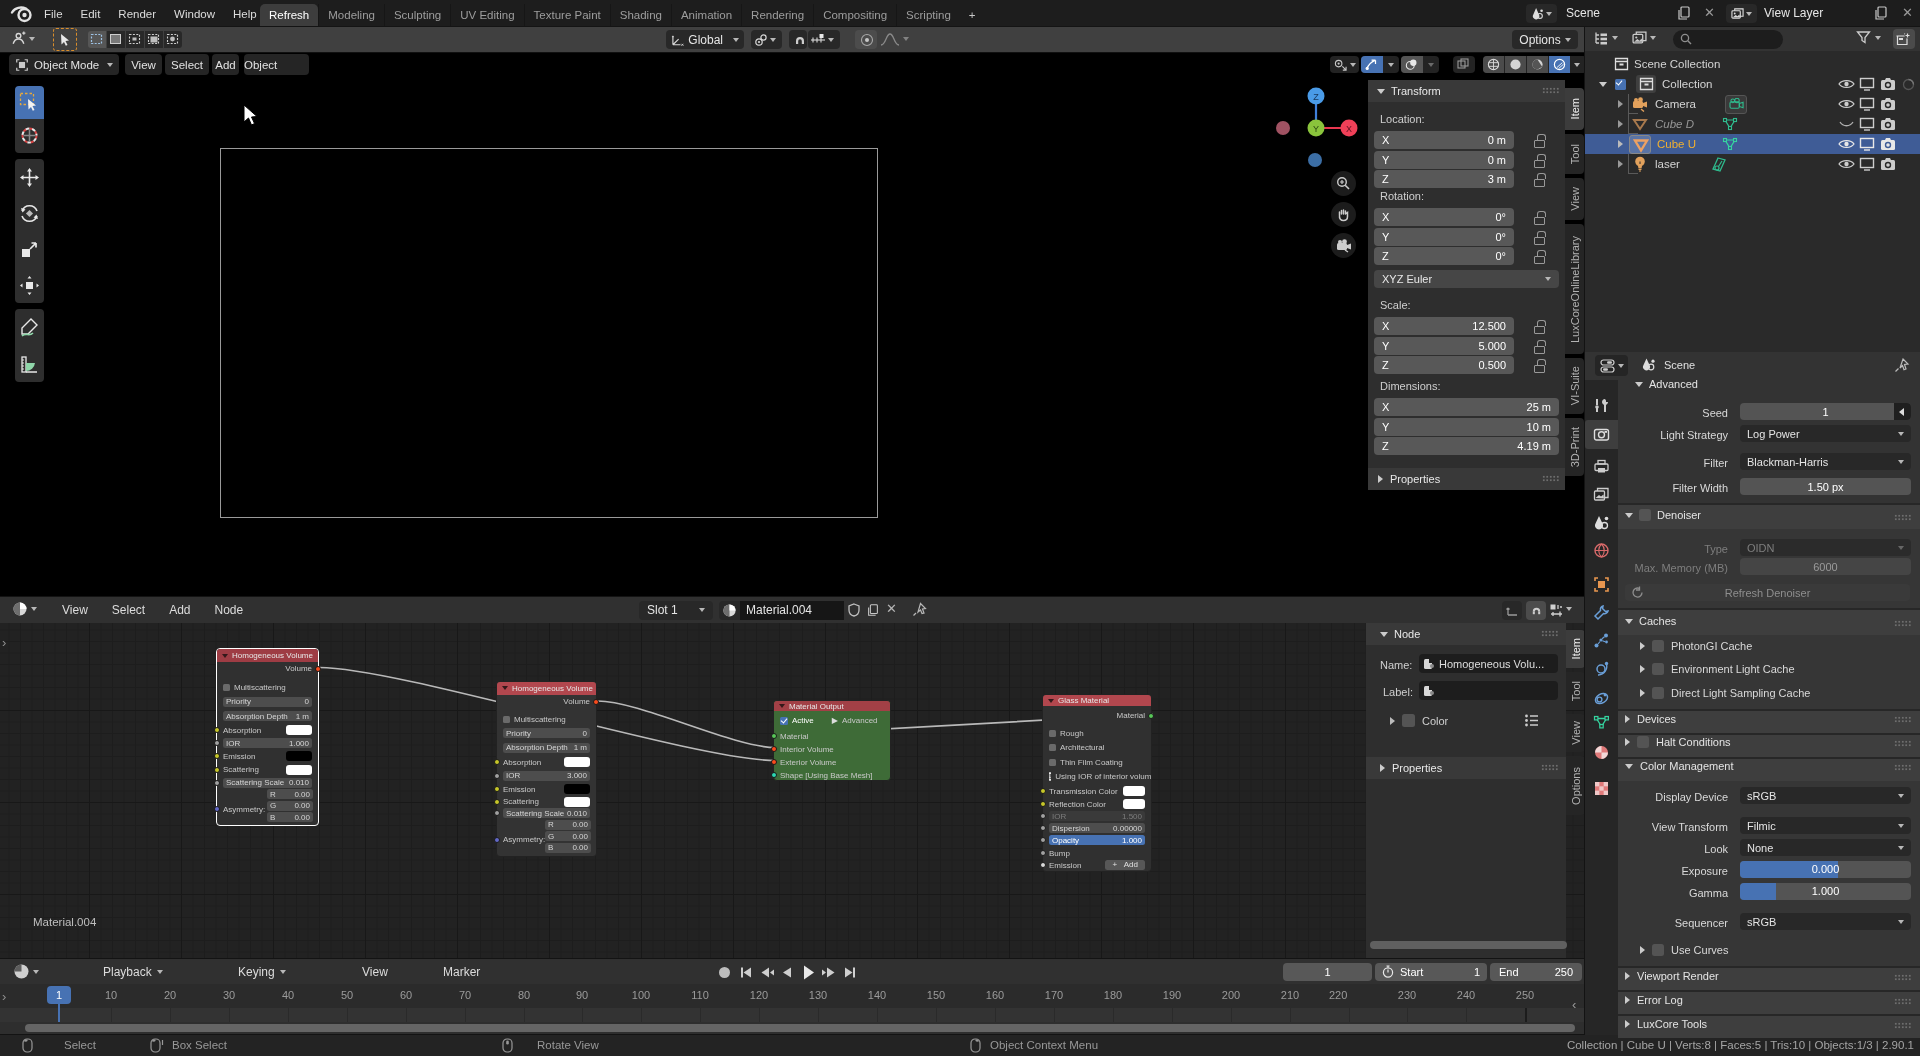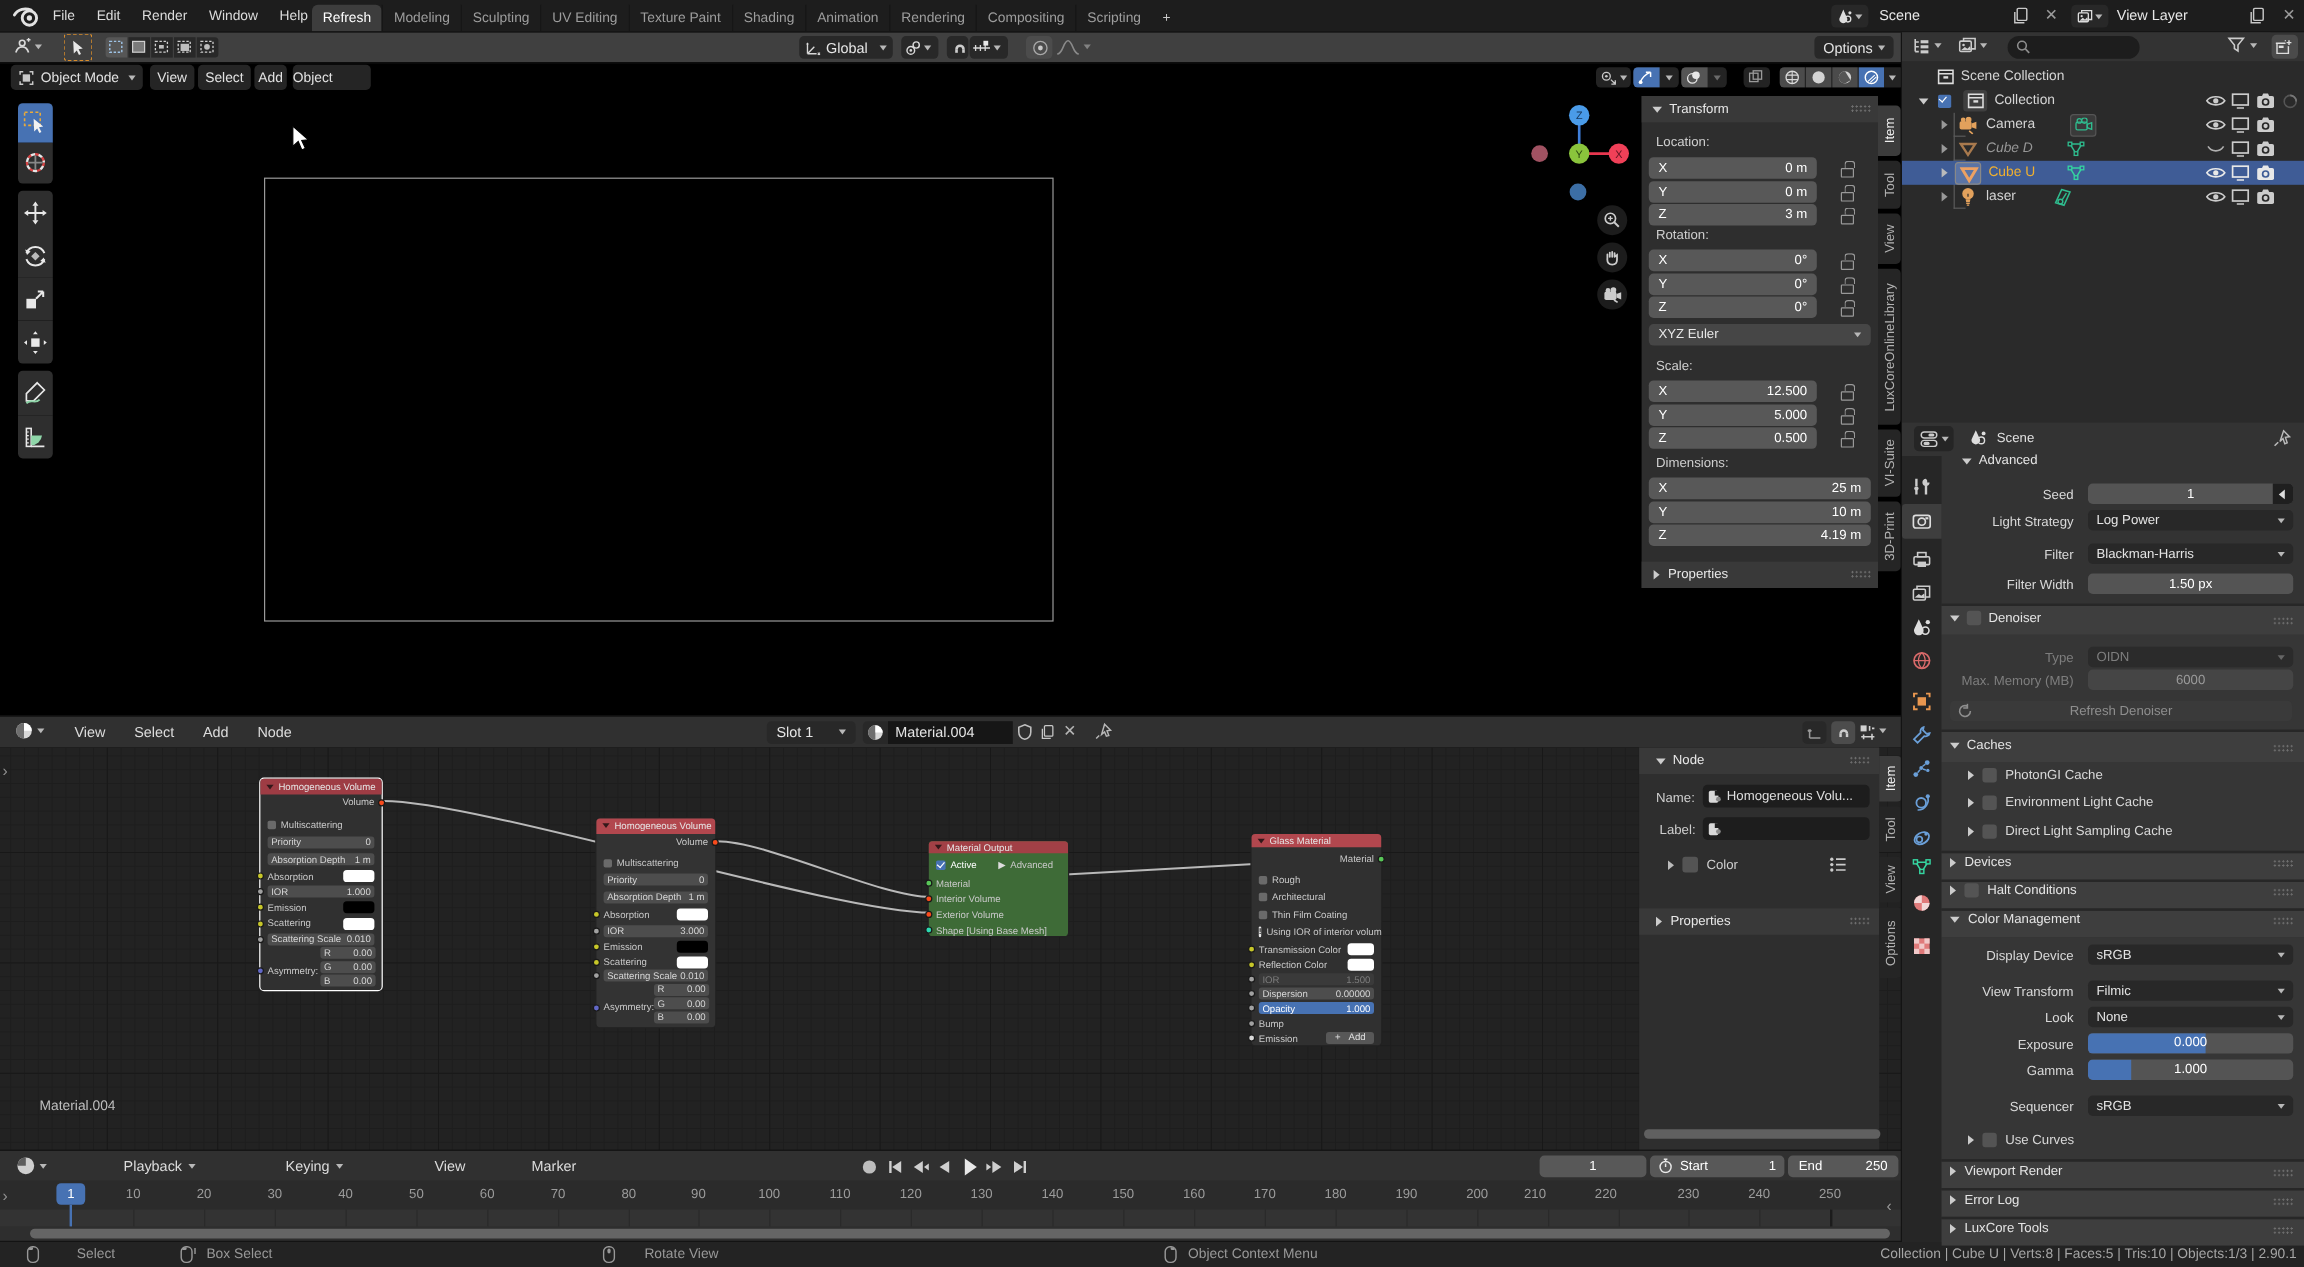--- a/index.html
+++ b/index.html
@@ -887,21 +887,21 @@
       <span class="abs" style="left:680px;top:5px;width:40px;text-align:center;font-size:11px;color:#9b9b9b;">110</span>
       <span class="abs" style="left:739px;top:5px;width:40px;text-align:center;font-size:11px;color:#9b9b9b;">120</span>
       <span class="abs" style="left:798px;top:5px;width:40px;text-align:center;font-size:11px;color:#9b9b9b;">130</span>
       <span class="abs" style="left:857px;top:5px;width:40px;text-align:center;font-size:11px;color:#9b9b9b;">140</span>
       <span class="abs" style="left:916px;top:5px;width:40px;text-align:center;font-size:11px;color:#9b9b9b;">150</span>
       <span class="abs" style="left:975px;top:5px;width:40px;text-align:center;font-size:11px;color:#9b9b9b;">160</span>
       <span class="abs" style="left:1034px;top:5px;width:40px;text-align:center;font-size:11px;color:#9b9b9b;">170</span>
       <span class="abs" style="left:1093px;top:5px;width:40px;text-align:center;font-size:11px;color:#9b9b9b;">180</span>
       <span class="abs" style="left:1152px;top:5px;width:40px;text-align:center;font-size:11px;color:#9b9b9b;">190</span>
       <span class="abs" style="left:1211px;top:5px;width:40px;text-align:center;font-size:11px;color:#9b9b9b;">200</span>
-      <span class="abs" style="left:1270px;top:5px;width:40px;text-align:left;font-size:11px;color:#9b9b9b;">210</span>
+      <span class="abs" style="left:1270px;top:5px;width:40px;text-align:center;font-size:11px;color:#9b9b9b;">210</span>
       <span class="abs" style="left:1329px;top:5px;width:40px;font-size:11px;color:#9b9b9b;">220</span>
       <span class="abs" style="left:1387px;top:5px;width:40px;text-align:center;font-size:11px;color:#9b9b9b;">230</span>
       <span class="abs" style="left:1446px;top:5px;width:40px;text-align:center;font-size:11px;color:#9b9b9b;">240</span>
       <span class="abs" style="left:1505px;top:5px;width:40px;text-align:center;font-size:11px;color:#9b9b9b;">250</span>
     </div>
   <div class="abs" style="left:0;top:49px;width:1585px;height:14px;background:#333333;">
       <div class="abs" style="left:111px;top:0;width:1px;height:14px;background:#2a2a2a;"></div>
       <div class="abs" style="left:170px;top:0;width:1px;height:14px;background:#2a2a2a;"></div>
       <div class="abs" style="left:229px;top:0;width:1px;height:14px;background:#2a2a2a;"></div>
       <div class="abs" style="left:288px;top:0;width:1px;height:14px;background:#2a2a2a;"></div>

